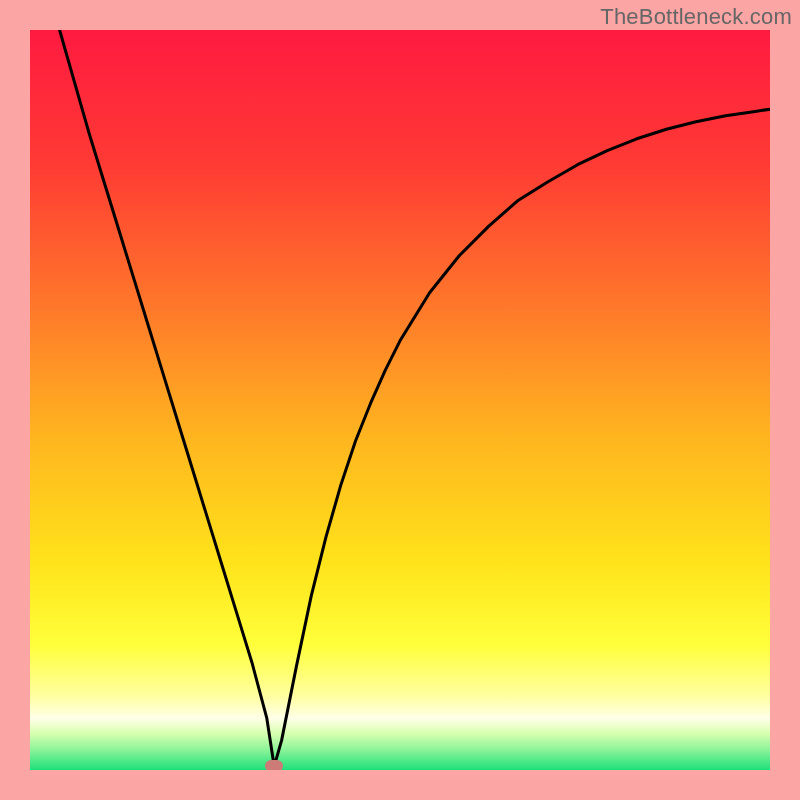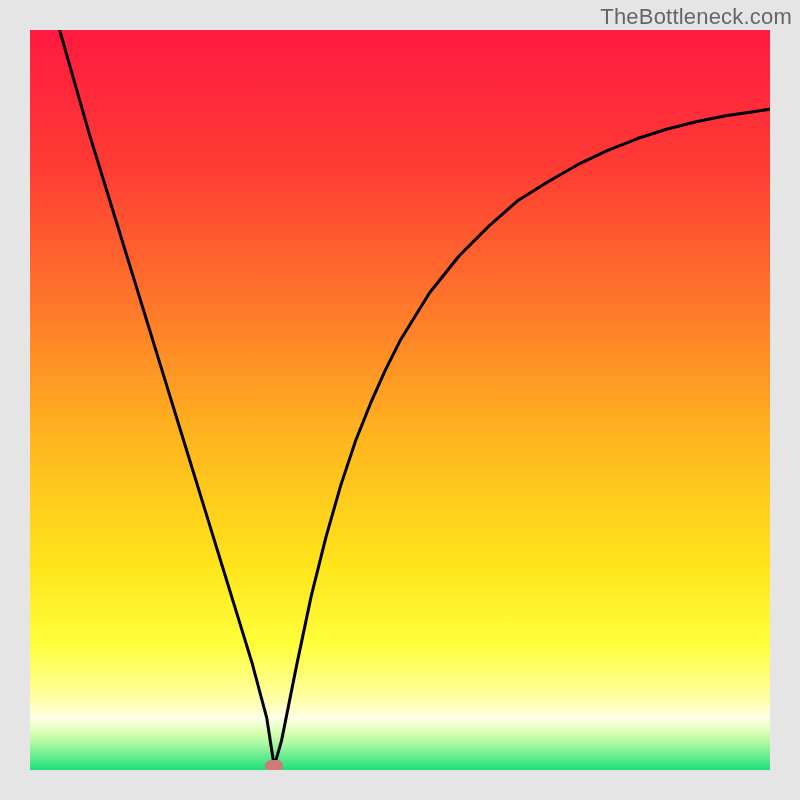--- a/index.html
+++ b/index.html
@@ -8,21 +8,21 @@
     width: 800px;
     height: 800px;
     background: #000;
     font-family: Arial, Helvetica, sans-serif;
     overflow: hidden;
   }
   .frame {
     position: relative;
     width: 800px;
     height: 800px;
-    background: #e5e5e5;
+    background: #fca5a5;
   }
   .plot {
     position: absolute;
     left: 30px;
     top: 30px;
     width: 740px;
     height: 740px;
     
     overflow: hidden;
   }

